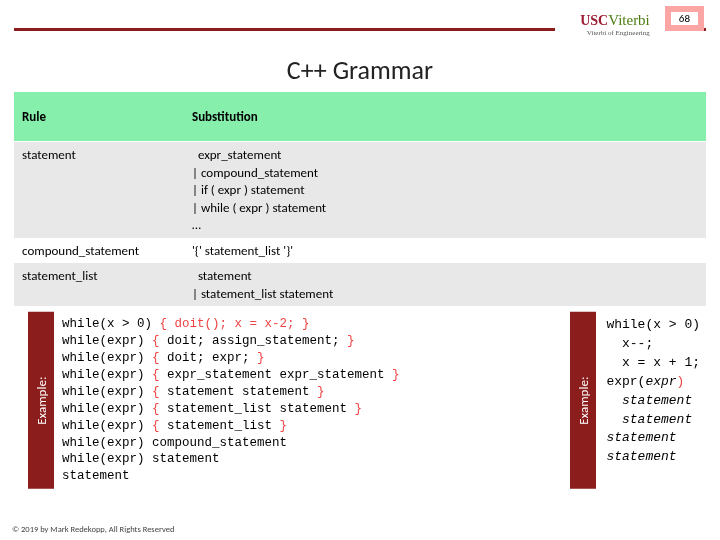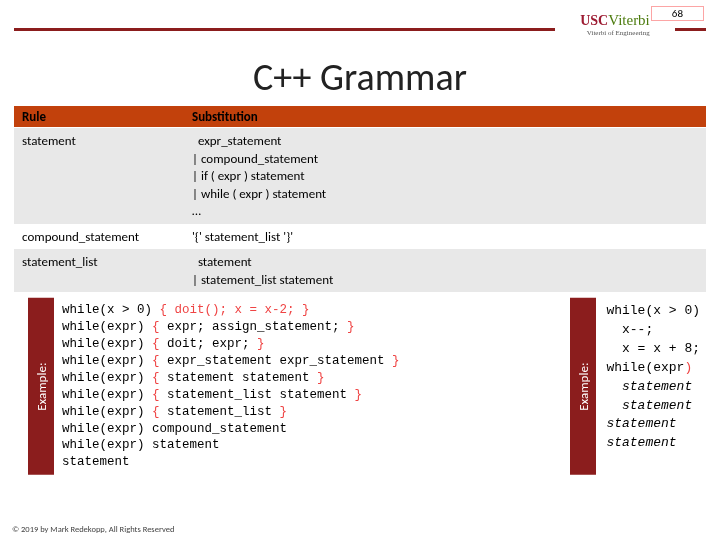--- a/index.html
+++ b/index.html
@@ -2,24 +2,24 @@
 <html><head>
 <meta charset="utf-8">
 <style>
   * { margin: 0; padding: 0; box-sizing: border-box; }
   body { width: 720px; height: 540px; font-family: Calibri, Arial, sans-serif; background: #fff; position: relative; overflow: hidden; }
   .header { position: relative; height: 50px; }
   .red-line { position: absolute; top: 28px; left: 14px; right: 14px; height: 3px; background: #8b1d1d; }
   .logo { position: absolute; right: 45px; top: 2px; width: 120px; height: 44px; background: #fff; display: flex; align-items: center; justify-content: center; font-family: Georgia, serif; }
   .logo-usc { color: #9d1b32; font-weight: bold; font-size: 14px; }
   .logo-viterbi { color: #4d7c0f; font-size: 15px; margin-top: 18px; }
-  .page-num { position: absolute; right: 16px; top: 6px; border: 1px solid #fca5a5; padding: 0 20px; font-size: 11px; background: #fff; text-align: right; }
-  .title { text-align: center; font-size: 38px; font-family: Calibri, sans-serif; color: #222; margin-top: 4px; margin-bottom: 6px; }
+  .page-num { position: absolute; right: 16px; top: 6px; border: 6px solid #fca5a5; padding: 0 8px; font-size: 11px; background: #fff; text-align: right; }
+  .title { text-align: center; font-size: 26px; font-family: Calibri, sans-serif; color: #222; margin-top: 4px; margin-bottom: 6px; }
   .table { margin: 0 14px; width: calc(100% - 28px); border-collapse: collapse; font-size: 13px; }
-  .table th { background: #c2410c; text-align: left; padding: 3px 8px; font-weight: bold; border-bottom: 1px solid #fff; }
+  .table th { background: #86efac; text-align: left; padding: 17px 8px; font-weight: bold; border-bottom: 1px solid #fff; }
   .table td { padding: 4px 8px; vertical-align: top; line-height: 1.35; }
   .table tr.strip td { background: #e8e8e8; }
   .col1 { width: 170px; }
   .examples-row { display: flex; margin: 6px 0 0 0; align-items: stretch; }
   .ex-label { width: 26px; background: #8b1d1d; color: #fff; display: flex; align-items: center; justify-content: center; writing-mode: vertical-rl; transform: rotate(180deg); font-size: 13px; padding: 4px 0; }
   .ex-body { padding: 4px 8px; font-family: "Courier New", monospace; font-size: 12.5px; line-height: 1.35; white-space: pre; }
   .ex-left { display: flex; margin-left: 28px; }
   .ex-right { display: flex; margin-left: auto; margin-right: 10px; }
   .red { color: #ef4444; }
   .ex-right-body { font-family: "Courier New", monospace; font-size: 13px; line-height: 1.45; padding: 4px 10px; white-space: pre; }
@@ -64,37 +64,37 @@
     <td style="white-space:pre">  statement
 | statement_list statement</td>
   </tr>
 </tbody>
   </table>
 
 <div class="examples-row">
   <div class="ex-left">
     <div class="ex-label">Example:</div>
     <div class="ex-body"><span>while(x &gt; 0) </span><span class="red">{ doit(); x = x-2; }</span>
-<span>while(expr) </span><span class="red">{</span><span> expr; assign_statement;</span><span class="red"> }</span>
+<span>while(expr) </span><span class="red">{</span><span> doit; assign_statement;</span><span class="red"> }</span>
 <span>while(expr) </span><span class="red">{</span><span> doit; expr;</span><span class="red"> }</span>
 <span>while(expr) </span><span class="red">{</span><span> expr_statement expr_statement</span><span class="red"> }</span>
 <span>while(expr) </span><span class="red">{</span><span> statement statement</span><span class="red"> }</span>
 <span>while(expr) </span><span class="red">{</span><span> statement_list statement</span><span class="red"> }</span>
 <span>while(expr) </span><span class="red">{</span><span> statement_list</span><span class="red"> }</span>
 <span>while(expr) </span><span>compound_statement</span>
 <span>while(expr) </span><span>statement</span>
 <span>statement</span></div>
   </div>
 
   <div class="ex-right">
     <div class="ex-label">Example:</div>
     <div class="ex-right-body"><span>while(x &gt; 0)</span>
 <span>  x--;</span>
-<span>  x = x + 8;</span>
-<span>while(</span><span style="">expr</span><span class="red">)</span>
+<span>  x = x + 1;</span>
+<span>expr(</span><span style="font-style:italic">expr</span><span class="red">)</span>
 <span style="font-style:italic">  statement</span>
 <span style="font-style:italic">  statement</span>
 <span style="font-style:italic">statement</span>
 <span style="font-style:italic">statement</span></div>
   </div>
 </div>
 
 <div class="footer">© 2019 by Mark Redekopp, All Rights Reserved</div>
 
 </body></html>

